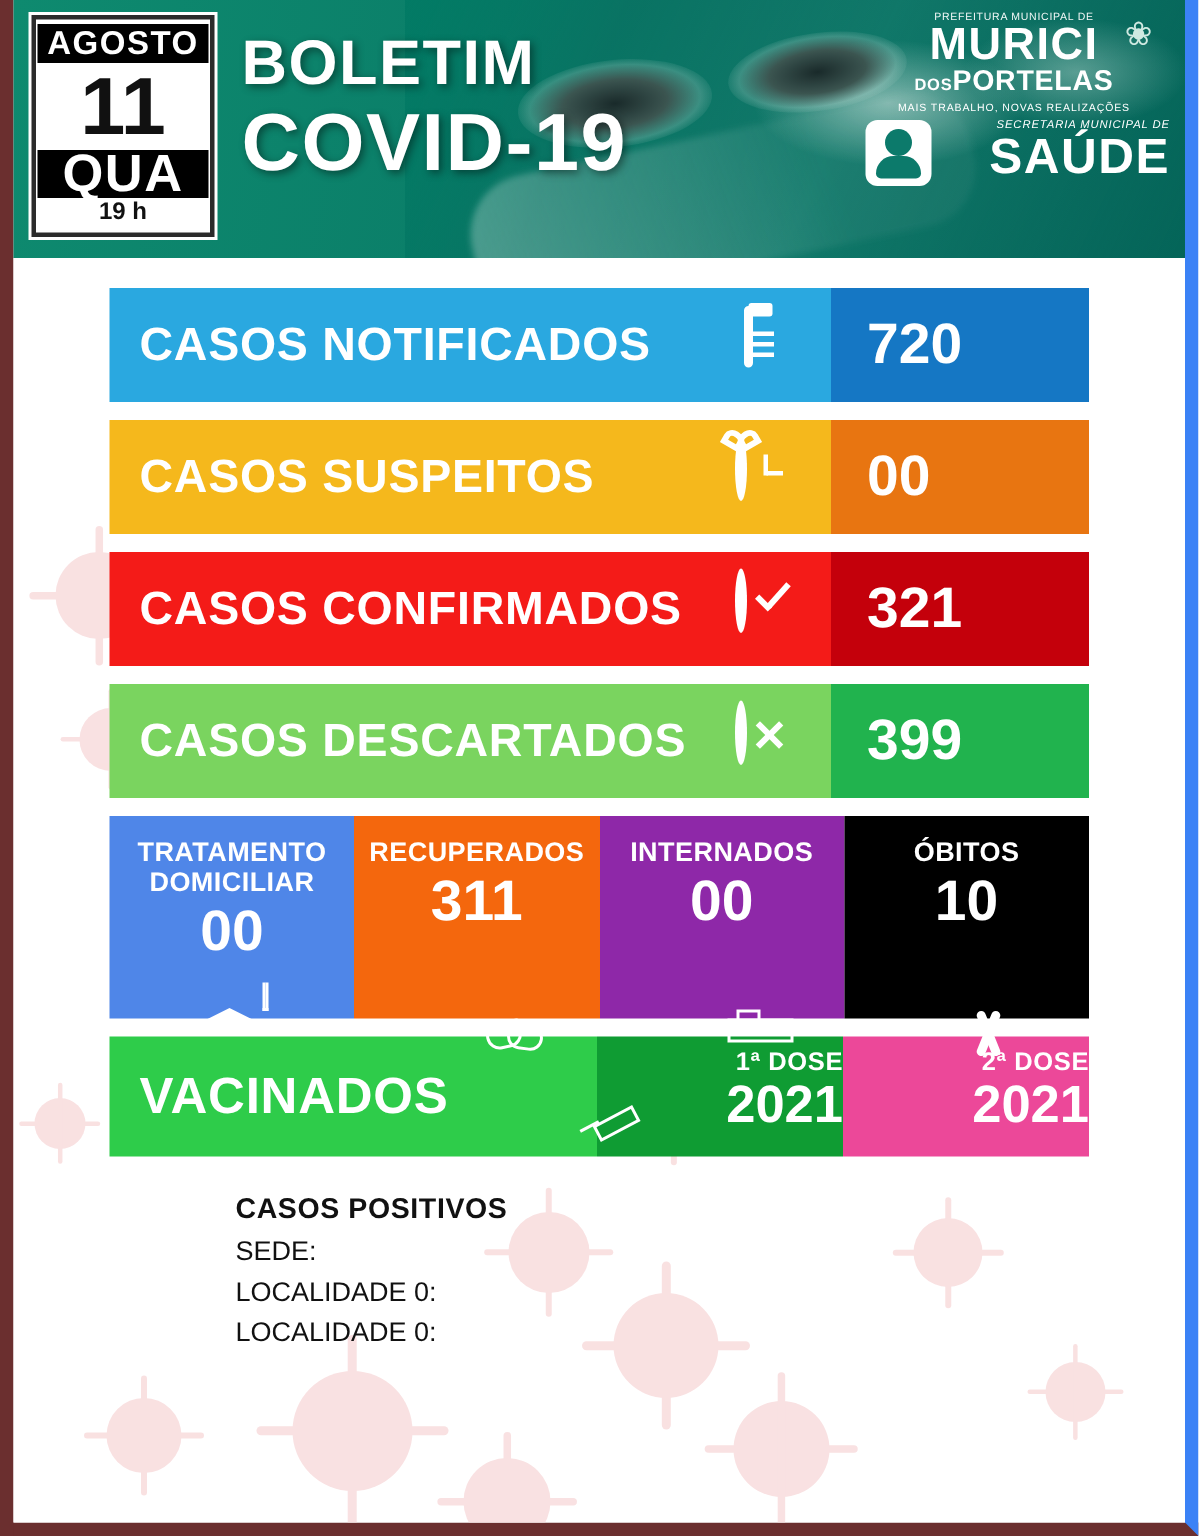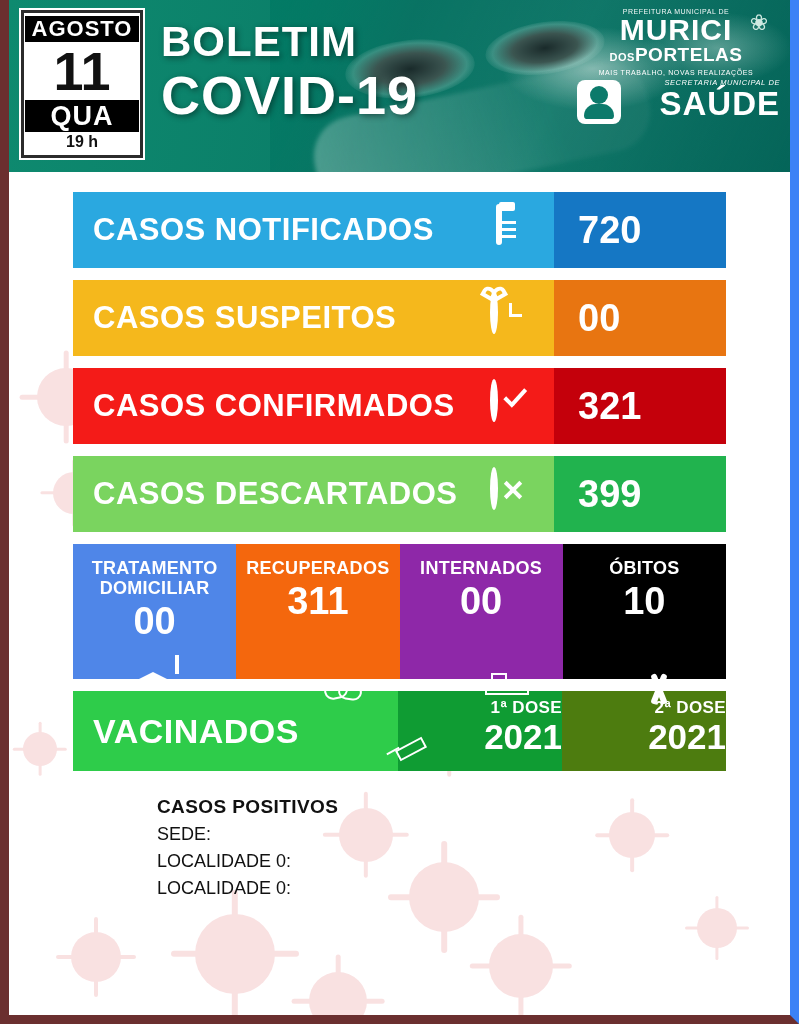--- a/index.html
+++ b/index.html
@@ -69,21 +69,21 @@
     font-weight: bold; font-size: 22px; letter-spacing: 1px;
     line-height: 26px;
     margin: 1px 1px 0 1px;
   }
   .date-day {
     font-size: 54px; font-weight: bold; color: #111; line-height: 54px;
     margin-top: 2px;
   }
   .date-dow {
     background: #000; color: #fff;
-    font-size: 27px; font-weight: bold; letter-spacing: 1px;
+    font-size: 35px; font-weight: bold; letter-spacing: 1px;
     line-height: 32px; margin: 2px 1px 0 1px;
   }
   .date-hour { font-size: 16px; color: #111; line-height: 20px; font-weight: 600;}
 
   .title-block {
     position: absolute; left: 152px; top: 18px;
     color: #ffffff;
     text-shadow: 2px 2px 6px rgba(0,0,0,0.45);
   }
   .title-1 { font-size: 42px; font-weight: bold; letter-spacing: 1px; line-height: 48px; }
@@ -299,21 +299,21 @@
     display: flex; align-items: center; justify-content: space-between;
     padding: 0 14px 0 20px;
     font-size: 34px; font-weight: bold; letter-spacing: 0.5px;
   }
   .vac .vcell {
     width: 164px; color: #fff; text-align: right; padding-top: 7px;
   }
   .vac .vcell .vt { font-size: 17px; font-weight: bold; letter-spacing: 0.4px; }
   .vac .vcell .vn { font-size: 35px; font-weight: bold; line-height: 38px; }
   .v-d1 { background: #0f9c33; }
-  .v-d2 { background: #4d7c0f; padding-left: 17px; }
+  .v-d2 { background: #ec4899; padding-left: 17px; }
   .icon-syringe { width: 44px; height: 30px; position: relative; }
   .icon-syringe::before {
     content:""; position:absolute; left:12px; top:12px; width:26px; height:8px;
     border:2px solid #fff; transform: rotate(-28deg);
   }
   .icon-syringe::after {
     content:""; position:absolute; left:2px; top:19px; width:14px; height:2px; background:#fff;
     transform: rotate(-28deg);
   }
 

